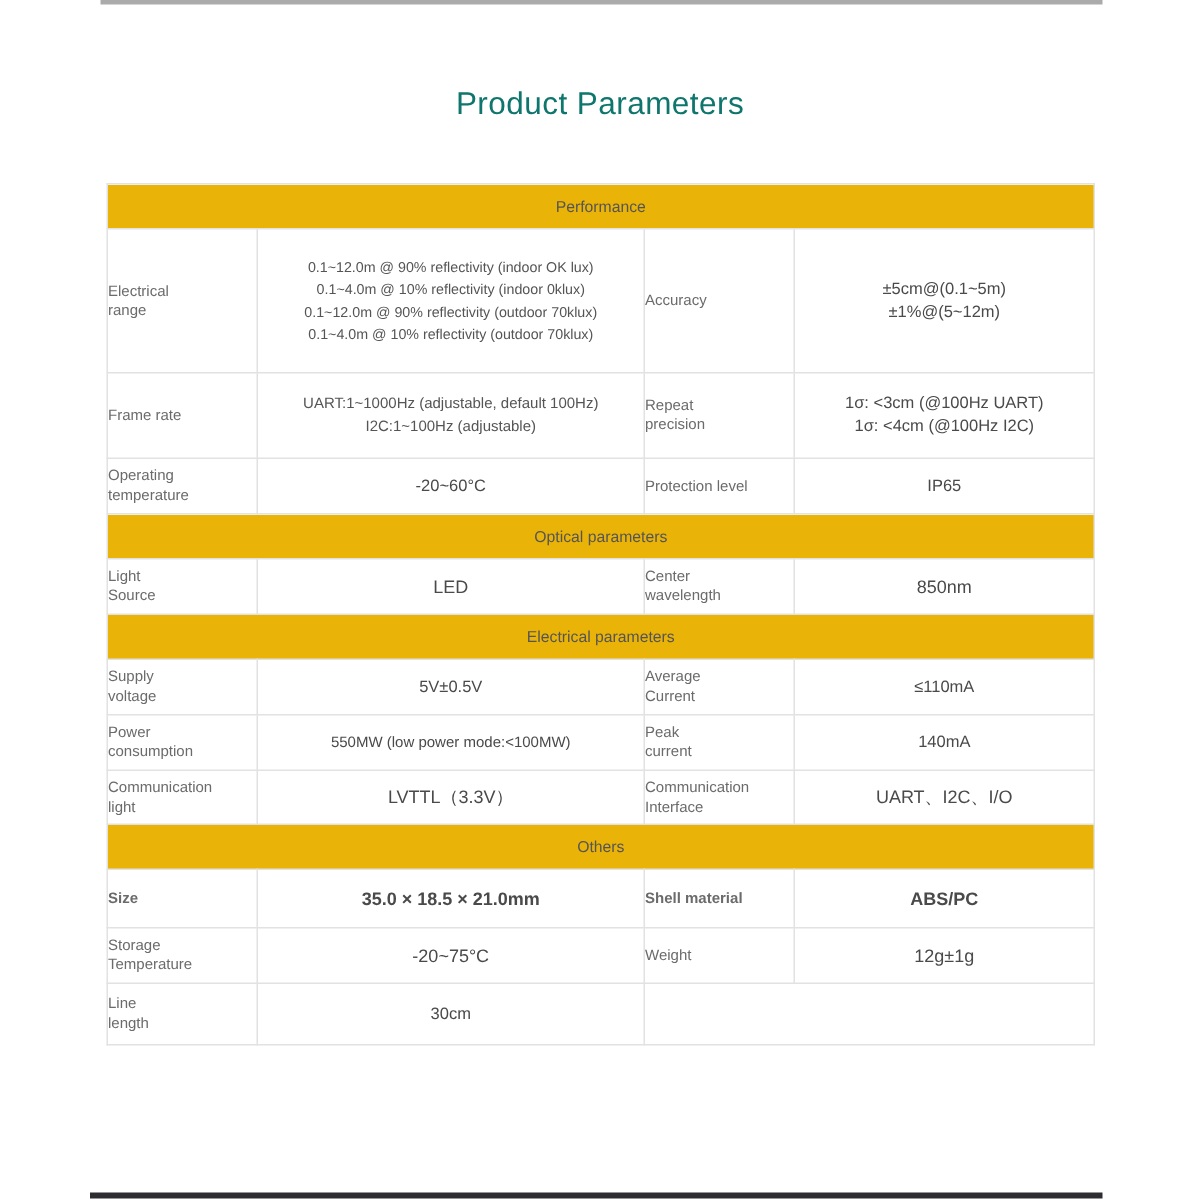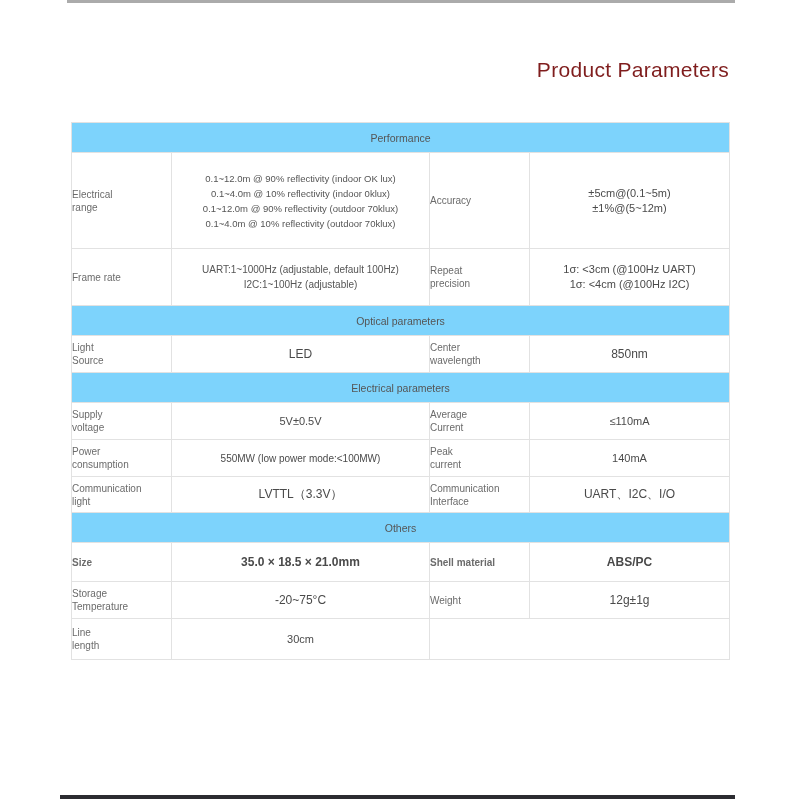--- a/index.html
+++ b/index.html
@@ -4,28 +4,28 @@
 <style>
   html,body{margin:0;padding:0;}
   body{
     width:800px;height:800px;background:#ffffff;position:relative;
     font-family:"Liberation Sans","DejaVu Sans",sans-serif;
     -webkit-font-smoothing:antialiased;
   }
   .edge-top{position:absolute;left:67px;top:0;width:668px;height:3px;background:#ababab;}
   .edge-bottom{position:absolute;left:60px;top:795px;width:675px;height:4px;background:#2c2c31;}
   .title{
-    position:absolute;left:71px;top:58px;width:658px;text-align:right;
-    font-size:21px;font-weight:500;color:#7f1d1d;letter-spacing:0.3px;
+    position:absolute;left:71px;top:58px;width:658px;text-align:center;
+    font-size:21px;font-weight:500;color:#0f766e;letter-spacing:0.3px;
   }
   .spec-wrap{position:absolute;left:71px;top:122px;}
   table.spec{border-collapse:collapse;table-layout:fixed;width:658px;}
   table.spec td{border:1px solid #e2e2e2;padding:0;vertical-align:middle;overflow:hidden;}
   tr.sec{height:30px;}
-  tr.sec td{background:#7dd3fc;text-align:center;color:#555;font-size:10.5px;}
+  tr.sec td{background:#eab308;text-align:center;color:#555;font-size:10.5px;}
   tr.sec2 td{height:29px;}
   td.lbl{color:#6b6b6b;font-size:10px;line-height:13px;padding-left:19px;text-align:left;}
   td.rlbl{color:#6b6b6b;font-size:10px;line-height:13px;text-align:left;}
   td.val{text-align:center;color:#4a4a4a;font-size:11px;line-height:15px;}
   td.val .ln{line-height:15px;text-align:center;}
   .mr .ln{font-size:9.5px;line-height:21px;color:#555;}
   .fr .ln{font-size:10px;line-height:24px;color:#555;}
   .two .ln{line-height:22px;}
   .muted{color:#9a9a9a;font-size:10px;}
   .h96{height:96px;} .h57{height:57px;margin-top:36px;} .h36{height:36px;} .h37{height:37px;}
@@ -81,20 +81,29 @@
       <div class="ln">Repeat</div>
       <div class="ln">precision</div>
     </td>
     <td class="val two">
       <div class="ln">1σ: &lt;3cm (@100Hz UART)</div>
       <div class="ln">1σ: &lt;4cm (@100Hz I2C)</div>
     </td>
   </tr>
 
 
+  <tr class="h37">
+    <td class="lbl">
+      <div class="ln">Operating</div>
+      <div class="ln">temperature</div>
+    </td>
+    <td class="val">-20~60°C</td>
+    <td class="rlbl">Protection level</td>
+    <td class="val">IP65</td>
+  </tr>
 
   <tr class="sec sec2">
     <td colspan="4">Optical parameters</td>
   </tr>
 
   <tr class="h37">
     <td class="lbl">
       <div class="ln">Light</div>
       <div class="ln">Source</div>
     </td>

